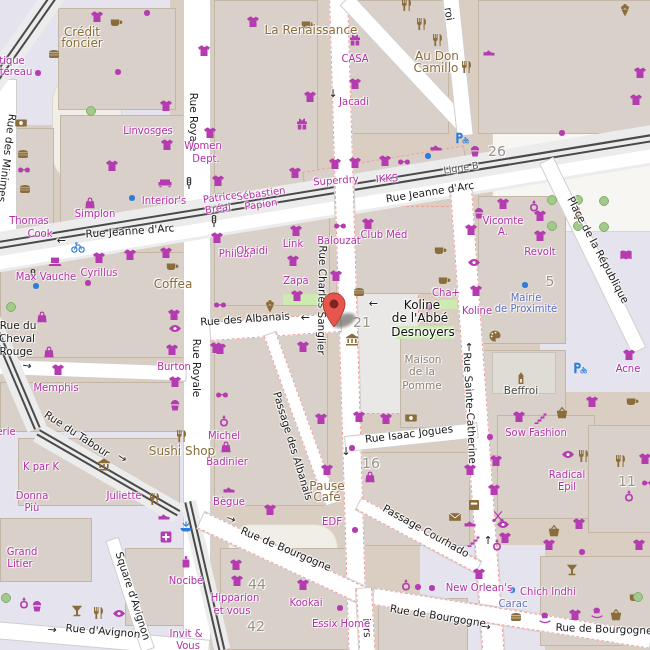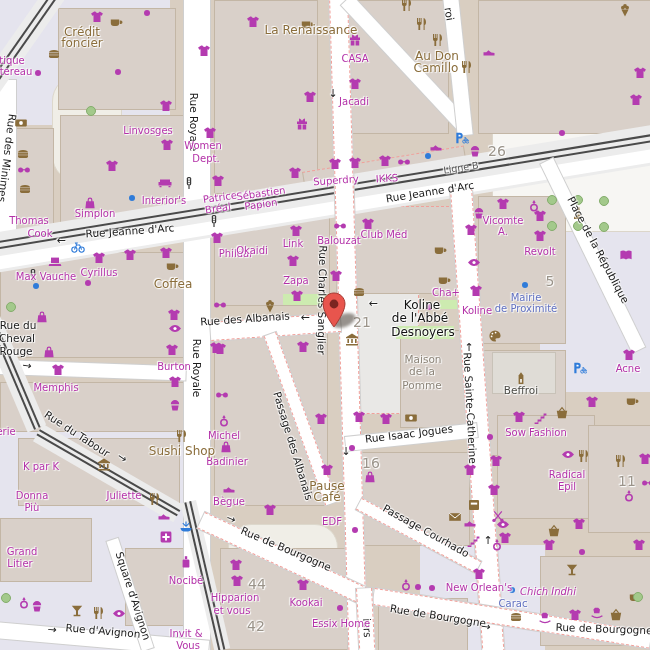--- a/index.html
+++ b/index.html
@@ -1160,21 +1160,21 @@
       <div class="lbl sh" style="left: 22px; top: 552px;">Grand</div>
       <div class="lbl sh" style="left: 20px; top: 564px;">Litier</div>
       <div class="lbl sh" style="left: 186px; top: 581px;">Nocibé</div>
       <div class="lbl sh" style="left: 235px; top: 598px;">Hipparion</div>
       <div class="lbl sh" style="left: 232px; top: 611px;">et vous</div>
       <div class="lbl sh" style="left: 306px; top: 603px;">Kookai</div>
       <div class="lbl sh" style="left: 186px; top: 634px;">Invit &amp;</div>
       <div class="lbl sh" style="left: 188px; top: 646px;">Vous</div>
       <div class="lbl sh" style="left: 341px; top: 624px;">Essix Home</div>
       <div class="lbl sh" style="left: 479px; top: 588px;">New Orlean's</div>
-      <div class="lbl sh" style="left: 548px; top: 592px; font-style: italic;">Chich Indhi</div>
+      <div class="lbl sh" style="left: 548px; top: 592px;">Chich Indhi</div>
       <div class="lbl am" style="left: 82px; top: 32px;">Crédit</div>
       <div class="lbl am" style="left: 82px; top: 43px;">foncier</div>
       <div class="lbl am" style="left: 311px; top: 30px;">La Renaissance</div>
       <div class="lbl am" style="left: 437px; top: 56px;">Au Don</div>
       <div class="lbl am" style="left: 436px; top: 68px;">Camillo</div>
       <div class="lbl am" style="left: 173px; top: 284px;">Coffea</div>
       <div class="lbl am" style="left: 182px; top: 451px;">Sushi Shop</div>
       <div class="lbl am" style="left: 327px; top: 486px;">Pause</div>
       <div class="lbl am" style="left: 327px; top: 497px;">Café</div>
       <div class="lbl cv" style="left: 526px; top: 298px;">Mairie</div>

